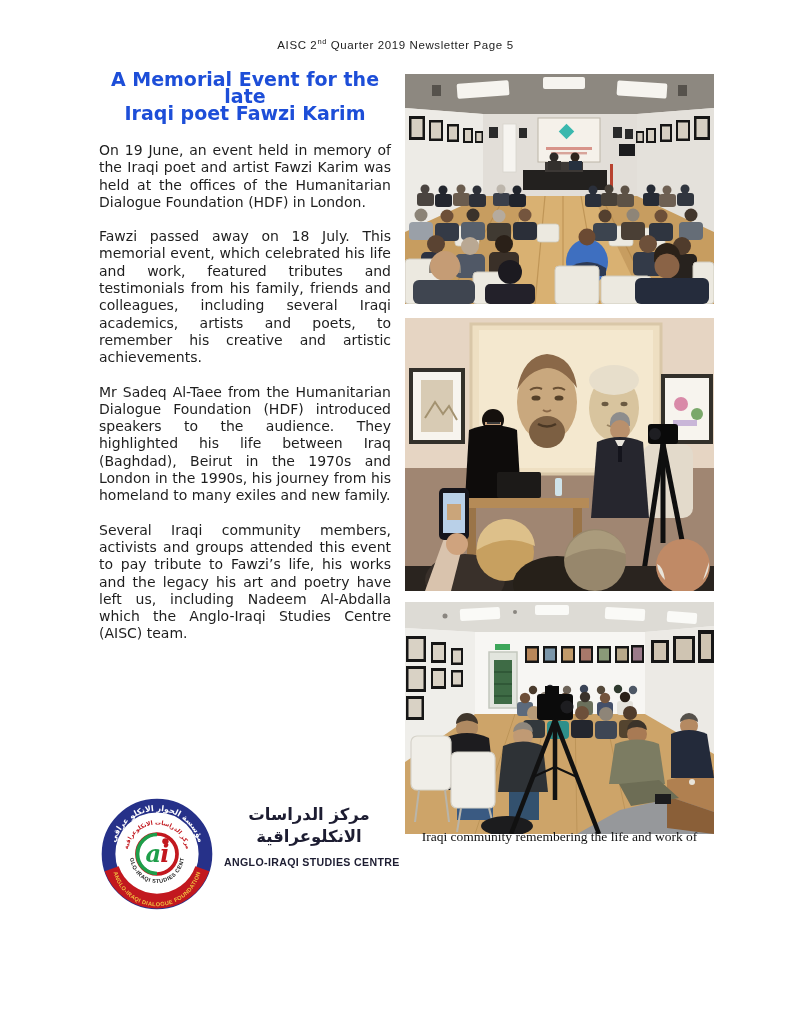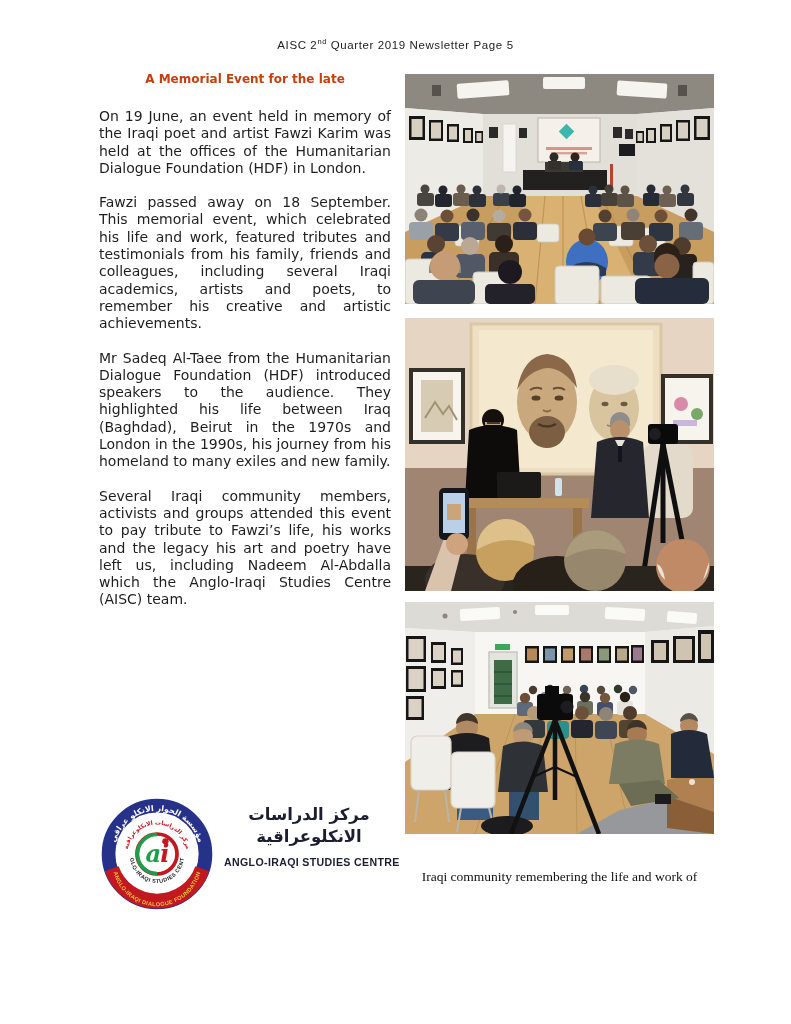--- a/index.html
+++ b/index.html
@@ -11,37 +11,37 @@
   .header {
     position:absolute; top:37px; left:0; width:791px; text-align:center;
     font-family:"Liberation Sans", sans-serif; font-size:11.5px;
     letter-spacing:0.6px; color:#1d1d1d;
   }
   .header sup { font-size:7.5px; }
 
   
   .article { position:absolute; left:99px; top:71px; width:292px; color:#1e1e1e; }
   .title {
-    text-align:center; font-weight:bold; font-size:12px; line-height:17px;
-    margin:0 0 20px 0; color:#c2410c;
+    text-align:center; font-weight:bold; font-size:19px; line-height:17px;
+    margin:0 0 20px 0; color:#1d4ed8;
   }
   .article p {
     margin:0 0 17px 0; font-size:14px; line-height:17.3px;
     text-align:justify; text-align-last:left;
   }
 
   
   .photo { position:absolute; left:405px; width:309px; overflow:hidden; background:#ddd; }
   #photo1 { top:74px;  height:230px; }
   #photo2 { top:318px; height:273px; }
   #photo3 { top:602px; height:232px; }
   .photo svg { display:block; width:100%; height:100%; }
 
   .caption {
-    position:absolute; left:405px; top:868px; width:309px; text-align:center;
+    position:absolute; left:405px; top:828px; width:309px; text-align:center;
     font-family:"Liberation Serif", serif; font-size:13.5px; line-height:17.5px; color:#111;
   }
 
   
   .badge { position:absolute; left:98px; top:793px; width:118px; height:122px; }
   .badge svg { display:block; width:100%; height:100%; }
   .logo-text { position:absolute; left:224px; top:804px; width:170px; text-align:center; }
   .logo-arabic {
     font-family:"DejaVu Sans", sans-serif; font-weight:bold; font-size:16.5px;
     color:#1d1d32; direction:rtl; line-height:22px;
@@ -56,23 +56,24 @@
 
 <div id="page">
 
   <div class="header">
     <span>AISC 2</span><sup>nd</sup><span> Quarter 2019 Newsletter Page 5</span>
   </div>
 
   <div class="article">
     <div class="title">
       <div>A Memorial Event for the late</div>
+      <div>Iraqi poet Fawzi Karim</div>
     </div>
     <p>On 19 June, an event held in memory of the Iraqi poet and artist Fawzi Karim was held at the offices of the Humanitarian Dialogue Foundation (HDF) in London.</p>
-    <p>Fawzi passed away on 18 September. This memorial event, which celebrated his life and work, featured tributes and testimonials from his family, friends and colleagues, including several Iraqi academics, artists and poets, to remember his creative and artistic achievements.</p>
+    <p>Fawzi passed away on 18 July. This memorial event, which celebrated his life and work, featured tributes and testimonials from his family, friends and colleagues, including several Iraqi academics, artists and poets, to remember his creative and artistic achievements.</p>
     <p>Mr Sadeq Al-Taee from the Humanitarian Dialogue Foundation (HDF) introduced speakers to the audience. They highlighted his life between Iraq (Baghdad), Beirut in the 1970s and London in the 1990s, his journey from his homeland to many exiles and new family.</p>
     <p>Several Iraqi community members, activists and groups attended this event to pay tribute to Fawzi’s life, his works and the legacy his art and poetry have left us, including Nadeem Al-Abdalla which the Anglo-Iraqi Studies Centre (AISC) team.</p>
   </div>
 
   <div class="photo" id="photo1">
     <svg viewBox="0 0 309 230" preserveAspectRatio="none">
       <rect width="309" height="230" fill="#e7e4df"></rect>
 
       <path d="M0,0 H309 V34 L232,40 H78 L0,34 Z" fill="#8d8880"></path>
       <rect x="52" y="8" width="52" height="15" rx="2" fill="#f6f4ef" transform="rotate(-4 78 15)"></rect>

